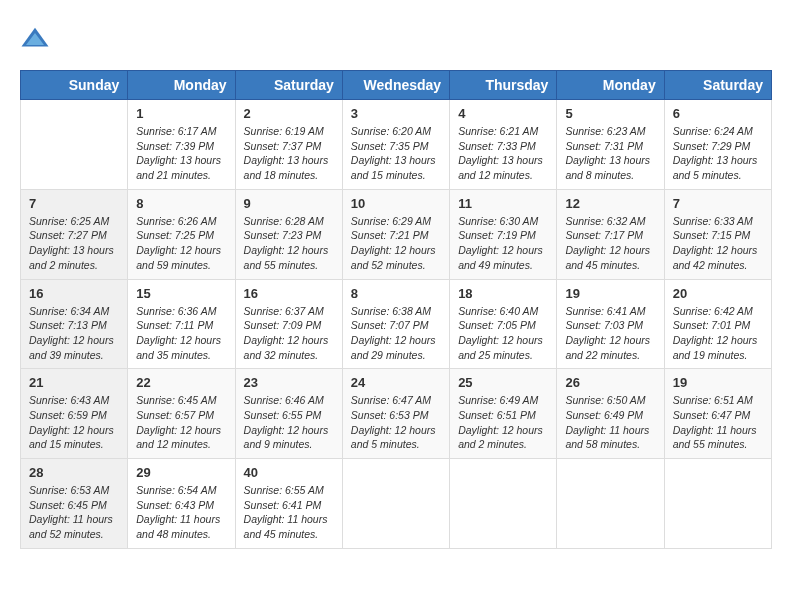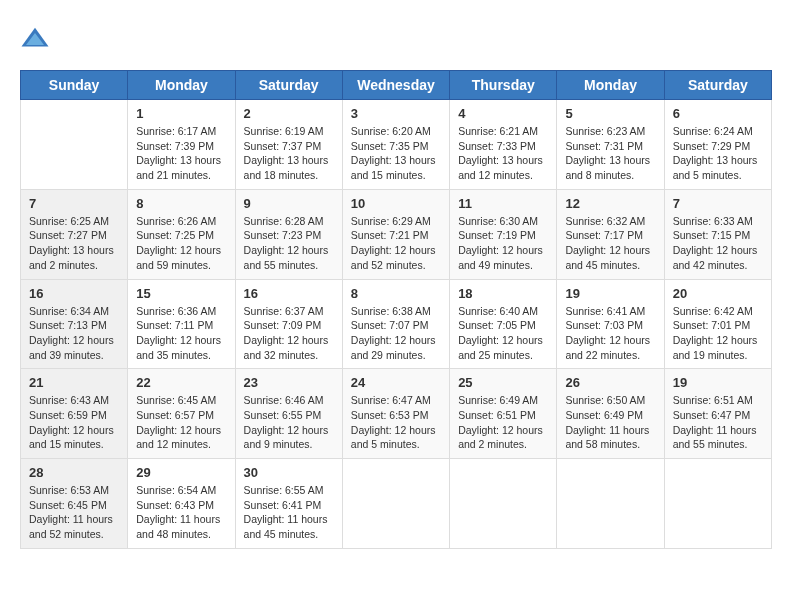--- a/index.html
+++ b/index.html
@@ -54,21 +54,21 @@
       color: #555;
     }
     .calendar {
       width: 100%;
       border-collapse: collapse;
       border: 1px solid #ccc;
     }
     .calendar th {
       background-color: #3a7abf;
       color: #fff;
-      text-align: center;
+      text-align: right;
       padding: 6px 8px;
       font-size: 14px;
       font-weight: bold;
       border: 1px solid #2a5a9f;
     }
     .calendar td {
       vertical-align: top;
       padding: 6px 8px;
       border: 1px solid #ddd;
       width: calc(100% / 7);
@@ -83,20 +83,21 @@
     .day-number {
       font-weight: bold;
       font-size: 13px;
       margin-bottom: 3px;
       display: block;
     }
     .day-info {
       font-size: 10.5px;
       line-height: 1.4;
       color: #333;
+      font-style: italic;
     }
     .empty-cell {
       background: #fff;
     }
     .calendar tbody tr td:first-child {
       background-color: #f0f0f0;
     }
     .calendar tbody tr td.empty-cell {
       background-color: #fff;
     }
@@ -257,21 +258,21 @@
       <tr class="week-row">
         <td>
           <span class="day-number">28</span>
           <div class="day-info">Sunrise: 6:53 AM<br>Sunset: 6:45 PM<br>Daylight: 11 hours<br>and 52 minutes.</div>
         </td>
         <td>
           <span class="day-number">29</span>
           <div class="day-info">Sunrise: 6:54 AM<br>Sunset: 6:43 PM<br>Daylight: 11 hours<br>and 48 minutes.</div>
         </td>
         <td>
-          <span class="day-number">30</span>
+          <span class="day-number">40</span>
           <div class="day-info">Sunrise: 6:55 AM<br>Sunset: 6:41 PM<br>Daylight: 11 hours<br>and 45 minutes.</div>
         </td>
         <td class="empty-cell"></td>
         <td class="empty-cell"></td>
         <td class="empty-cell"></td>
         <td class="empty-cell"></td>
       </tr>
     </tbody>
 </table>
 

